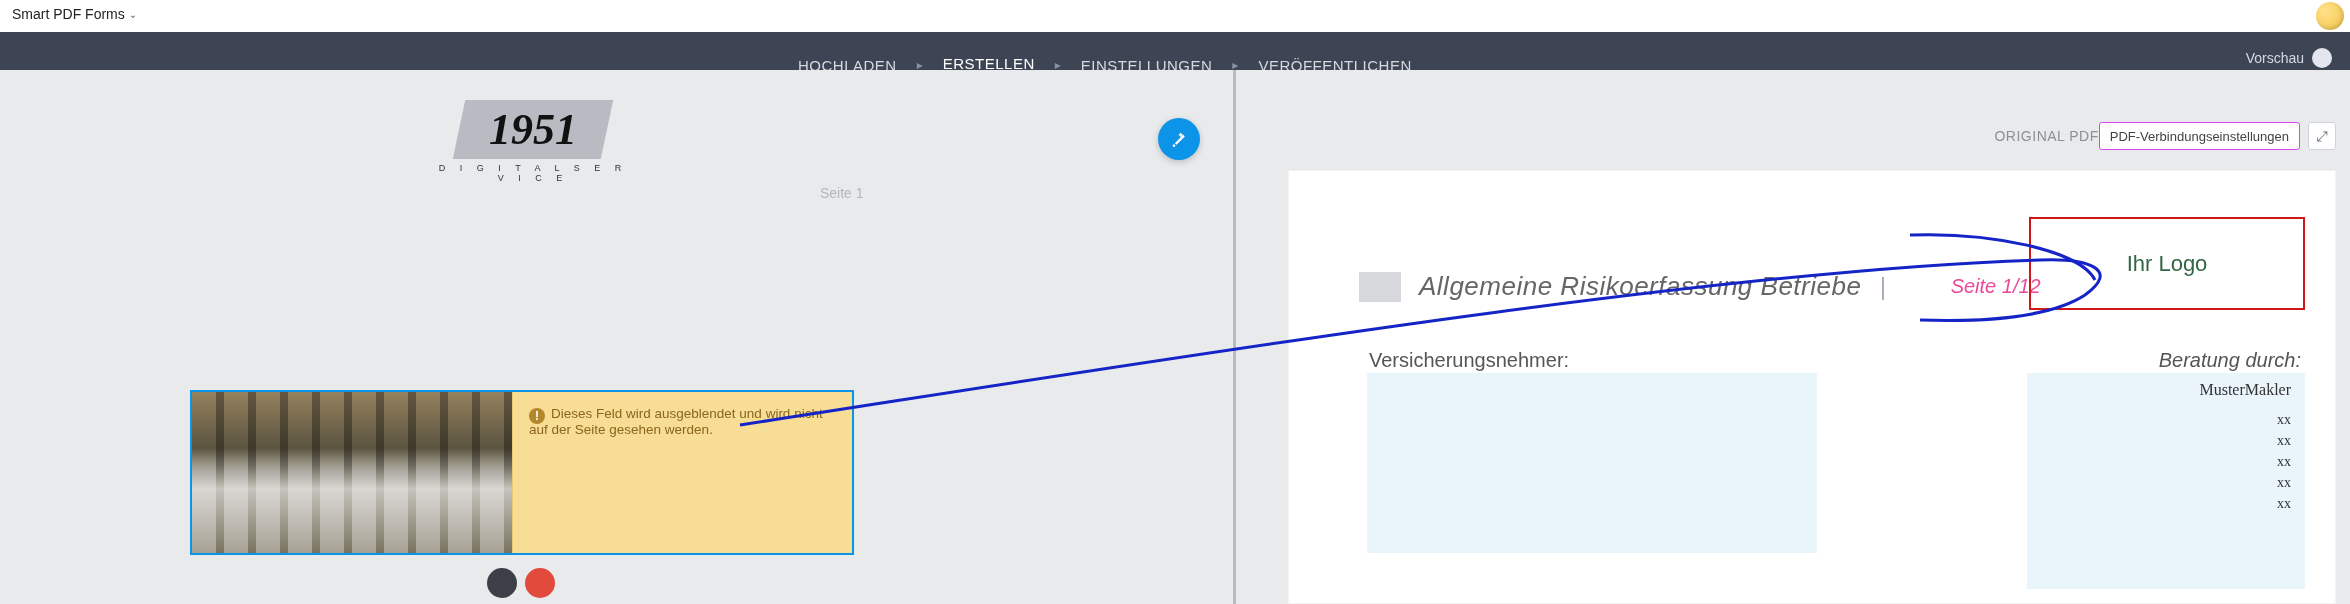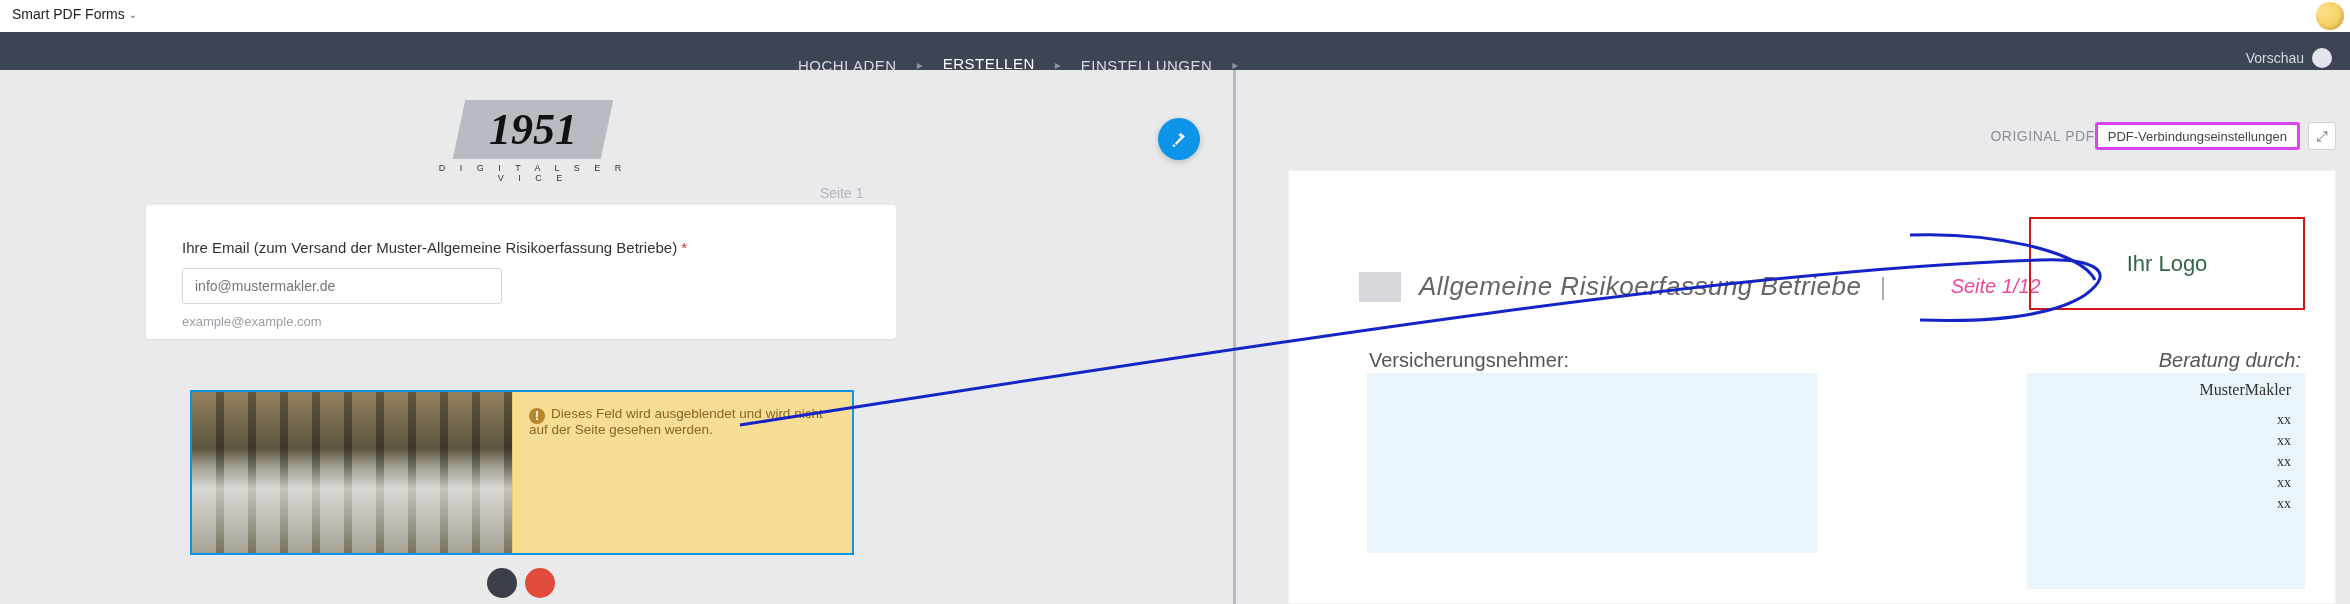--- a/index.html
+++ b/index.html
@@ -56,21 +56,21 @@
   .warn-ic { display:inline-flex; width:16px; height:16px; border-radius:50%; background:#b4872b; color:#fff; align-items:center; justify-content:center; font-size:12px; font-weight:bold; margin-right:6px; position:relative; top:2px; }
   .action-circles { position:absolute; left:487px; top:498px; display:flex; gap:8px; }
   .a-circ { width:30px; height:30px; border-radius:50%; }
   .a-circ.dark { background:#3c3f47; }
   .a-circ.red { background:#e24a3b; }
 
   
   .right-header-row { position:absolute; left:32px; right:14px; top:52px; display:flex; align-items:center; justify-content:flex-end; }
   .right-header-label { font-size:14px; letter-spacing:.5px; color:#8d8f96; }
   .right-tools { display:flex; align-items:center; gap:8px; }
-  .conn-btn { background:#fff; border:3px solid #d946ef; border-radius:3px; height:28px; padding:0 10px; font-size:13px; color:#444; display:flex; align-items:center; }
+  .conn-btn { background:#fff; border:1px solid #d946ef; border-radius:3px; height:28px; padding:0 10px; font-size:13px; color:#444; display:flex; align-items:center; }
   .expand-btn { width:28px; height:28px; border:1px solid #cfd2d8; background:#fff; border-radius:3px; display:flex; align-items:center; justify-content:center; color:#666; font-size:14px; }
 
   .pdf-sheet { position:absolute; left:52px; right:14px; top:100px; bottom:0; background:#fff; border:1px solid #f2f2f2; }
   .pdf-title-row { position:absolute; left:70px; top:100px; display:flex; align-items:center; gap:18px; }
   .gray-sq { width:42px; height:30px; background:#d6d8db; }
   .pdf-title { font-family: Arial, sans-serif; font-style: italic; font-size:26px; color:#666; letter-spacing:.5px; }
   .pdf-sep { color:#aab; font-size:24px; font-style:italic; }
   .pdf-page { font-style:italic; color:#ec4899; font-size:20px;margin-left:47px; }
 
   .logo-box { position:absolute; right:30px; top:46px; width:276px; height:93px; border:2px solid #d01717; display:flex; align-items:center; justify-content:center; font-size:22px; color:#364; }
@@ -100,20 +100,21 @@
 </div>
 
 <div class="stepbar">
   <div class="steps">
     <div class="step">HOCHLADEN</div>
     <span class="step-sep">▸</span>
     <div class="step active">ERSTELLEN</div>
     <span class="step-sep">▸</span>
     <div class="step">EINSTELLUNGEN</div>
     <span class="step-sep">▸</span>
+    <div class="step">VERÖFFENTLICHEN</div>
   </div>
   <div class="preview-toggle">
     <span>Vorschau</span>
     <span class="toggle-circle"></span>
   </div>
 </div>
 
 <div class="main">
 
   <div class="pane-left">
@@ -124,27 +125,20 @@
     </div>
 
     <div class="pagenum-left">Seite 1</div>
 
     <div class="magic-btn">
       <svg viewBox="0 0 24 24">
           <path d="M7 17l10-10 2 2L9 19l-2-2zm-3 3l2-2 2 2-2 2-2-2zM14 4l1 2 2 1-2 1-1 2-1-2-2-1 2-1 1-2z"></path>
         </svg>
     </div>
 
-    <div class="form-card">
-      <div class="field-label">
-        <span>Ihre Email (zum Versand der Muster-Allgemeine Risikoerfassung Betriebe)</span><span class="req-star">*</span>
-      </div>
-      <input type="text" class="text-input" placeholder="info@mustermakler.de" style="">
-      <div class="field-hint">example@example.com</div>
-    </div>
 
     <div class="hidden-block">
       <div class="img"></div>
       <div class="warn">
         <span class="warn-ic">!</span><span>Dieses Feld wird ausgeblendet und wird nicht auf der Seite gesehen werden.</span>
       </div>
     </div>
 
     <div class="action-circles">
       <div class="a-circ dark"></div>

